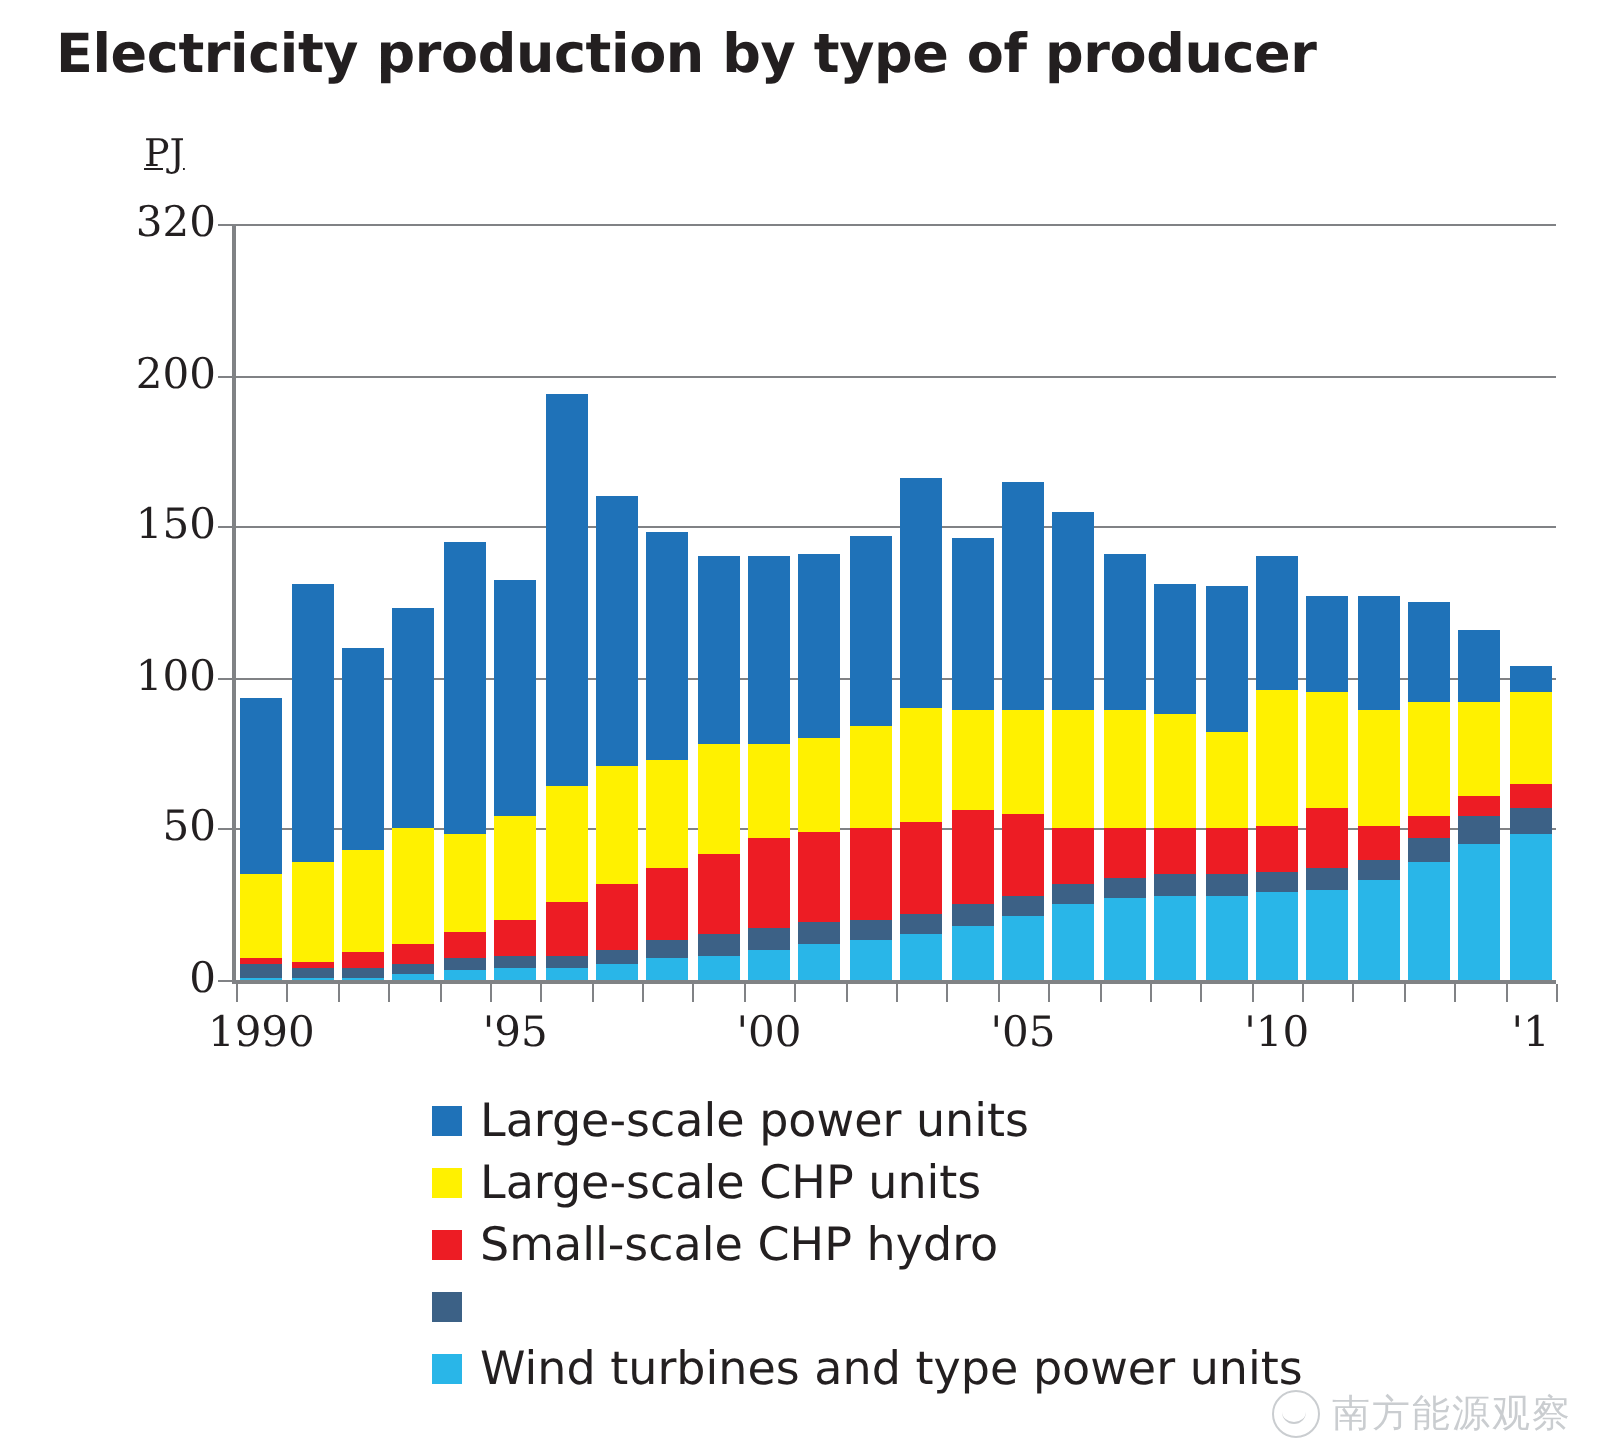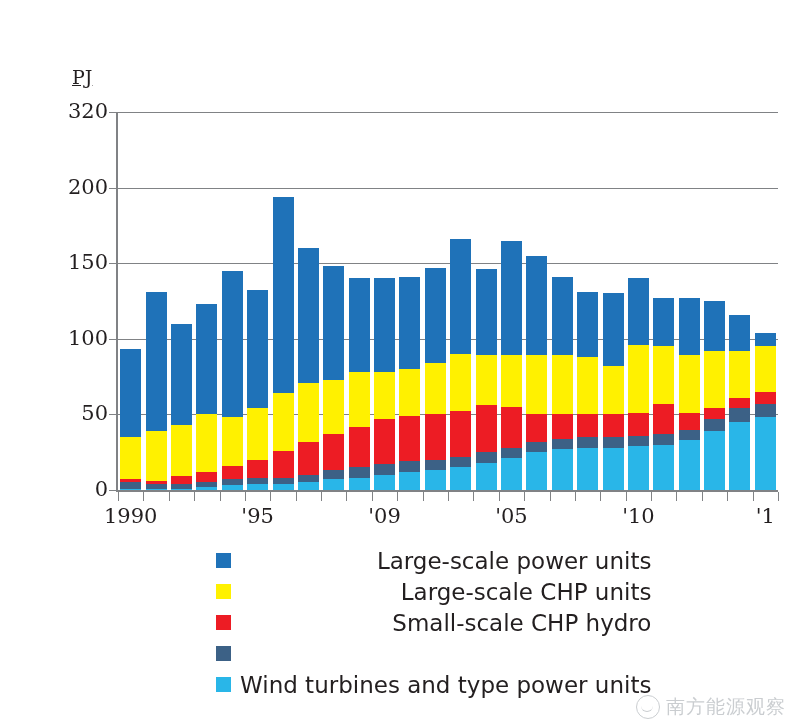--- a/index.html
+++ b/index.html
@@ -123,21 +123,20 @@
   
   #legend {
     position: absolute;
     left: 216px;
     top: 545px;
   }
   .legend-row {
     display: flex;
     align-items: center;
     height: 31px;
-    justify-content: space-between;
   }
   .legend-swatch {
     width: 15px;
     height: 15px;
     margin-right: 9px;
     flex: 0 0 auto;
   }
   .legend-label {
     font-size: 23px;
     color: #231f20;
@@ -177,20 +176,21 @@
     color: #9aa0a6;
     font-family: "DejaVu Sans", sans-serif;
     letter-spacing: 1px;
   }
 </style>
 </head>
 <body>
 
 <div id="chart-root">
 
+  <div class="chart-title">Electricity production by type of producer</div>
   <div class="yunit-label">PJ</div>
 
   <div id="ylabels">
       <div class="ytick-label" style="top: 367px;">0</div>
       <div class="ytick-label" style="top: 291.4px;">50</div>
       <div class="ytick-label" style="top: 215.8px;">100</div>
       <div class="ytick-label" style="top: 140.2px;">150</div>
       <div class="ytick-label" style="top: 64.6px;">200</div>
       <div class="ytick-label" style="top: -11px;">320</div>
     </div>
@@ -412,21 +412,21 @@
         <div class="xtick" style="left: 482.308px;"></div>
         <div class="xtick" style="left: 507.692px;"></div>
         <div class="xtick" style="left: 533.077px;"></div>
         <div class="xtick" style="left: 558.462px;"></div>
         <div class="xtick" style="left: 583.846px;"></div>
         <div class="xtick" style="left: 609.231px;"></div>
         <div class="xtick" style="left: 634.615px;"></div>
         <div class="xtick" style="left: 660px;"></div>
         <div class="xtick-label" style="left: 12.6923px;">1990</div>
         <div class="xtick-label" style="left: 139.615px;">'95</div>
-        <div class="xtick-label" style="left: 266.538px;">'09</div>
+        <div class="xtick-label" style="left: 266.538px;">'00</div>
         <div class="xtick-label" style="left: 393.462px;">'05</div>
         <div class="xtick-label" style="left: 520.385px;">'10</div>
         <div class="xtick-label" style="left: 647.308px;">'1</div>
       </div>
   <div class="ytick" style="top: 378px;"></div>
       <div class="ytick" style="top: 302.4px;"></div>
       <div class="ytick" style="top: 226.8px;"></div>
       <div class="ytick" style="top: 151.2px;"></div>
       <div class="ytick" style="top: 75.6px;"></div>
       <div class="ytick" style="top: 0px;"></div>

